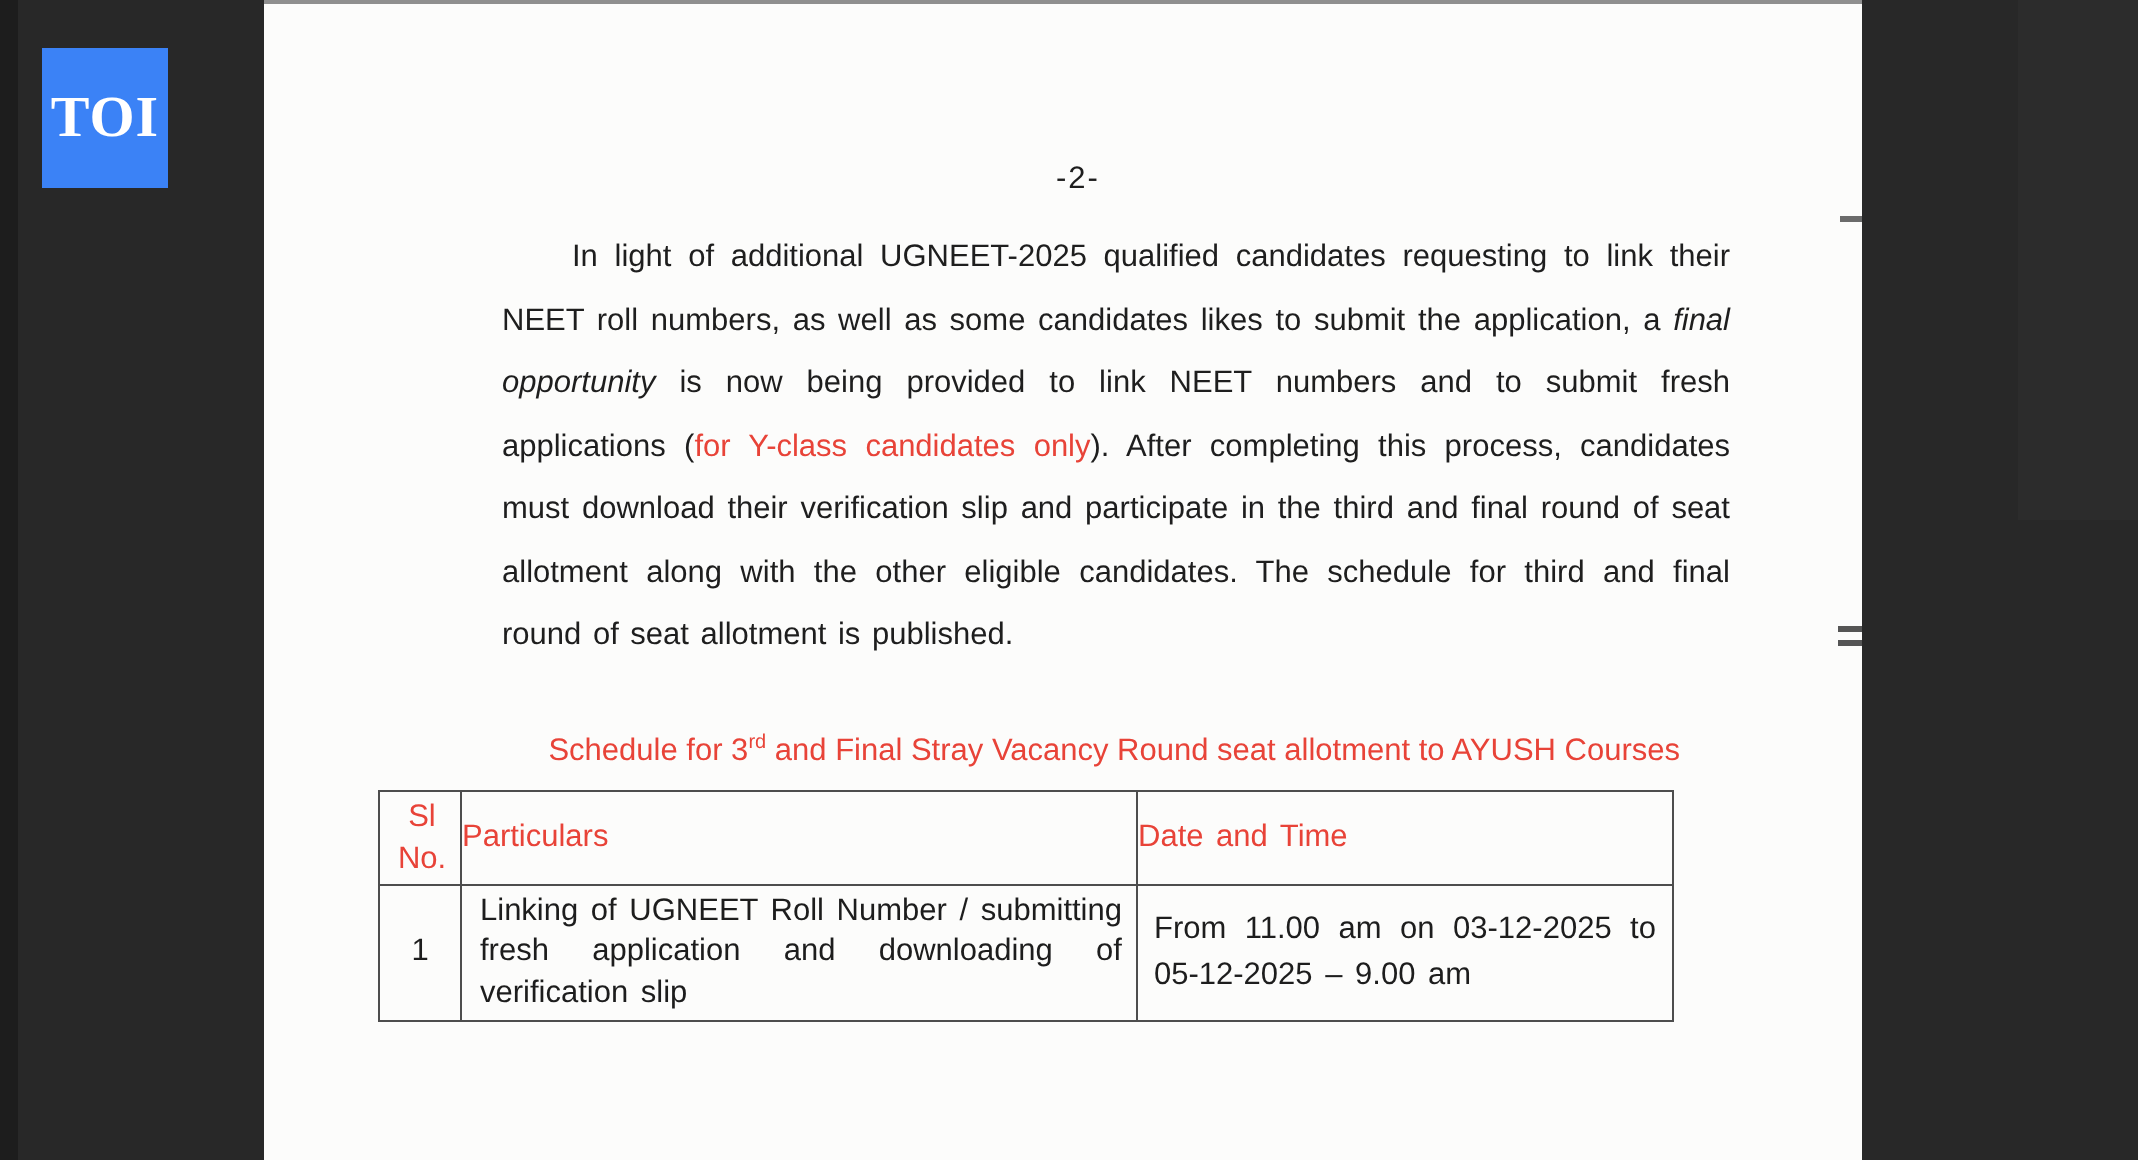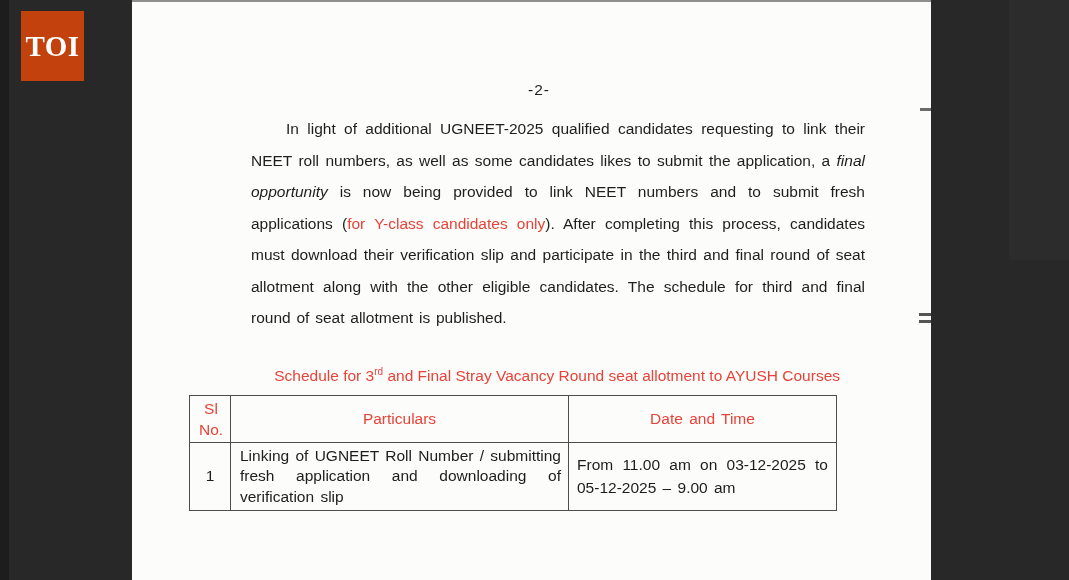--- a/index.html
+++ b/index.html
@@ -14,22 +14,22 @@
   .left-strip {
     position: absolute; left: 0; top: 0; width: 9px; height: 580px;
     background: #1d1d1d;
   }
   .corner-light {
     position: absolute; right: 0; top: 0; width: 60px; height: 260px;
     background: #2c2c2c;
   }
 
   .toi-logo {
-    position: absolute; left: 21px; top: 11px; width: 63px; height: 70px;
-    background: #c2410c;
+    position: absolute; left: 21px; top: 24px; width: 63px; height: 70px;
+    background: #3b82f6;
     display: flex; align-items: center; justify-content: center;
   }
   .toi-logo span {
     color: #ffffff;
     font-family: "Liberation Serif", serif;
     font-weight: bold;
     font-size: 29px;
     letter-spacing: 0.5px;
   }
 
@@ -82,21 +82,21 @@
     font-size: 15.5px;
     color: #1d1d1d;
   }
   .schedule-table th, .schedule-table td {
     border: 1px solid #4d4d4d;
     vertical-align: middle;
     font-weight: normal;
   }
   .schedule-table thead th { height: 45px; color: #e84338; }
   th.h-sl { text-align: center; padding: 2px 2px 2px 4px; line-height: 21px; }
-  th.h-part, th.h-date { text-align: center; word-spacing: 2px; }
+  th.h-part, th.h-date { text-align: left; word-spacing: 2px; }
   .schedule-table tbody tr.data-row td { height: 58px; }
   td.cell-sl { text-align: center; }
   td.cell-part {
     text-align: justify; padding: 3px 7px 3px 9px; line-height: 20.5px;
     word-spacing: 2px;
   }
   td.cell-date {
     text-align: justify; padding: 3px 8px; line-height: 23px;
     word-spacing: 2px;
   }

